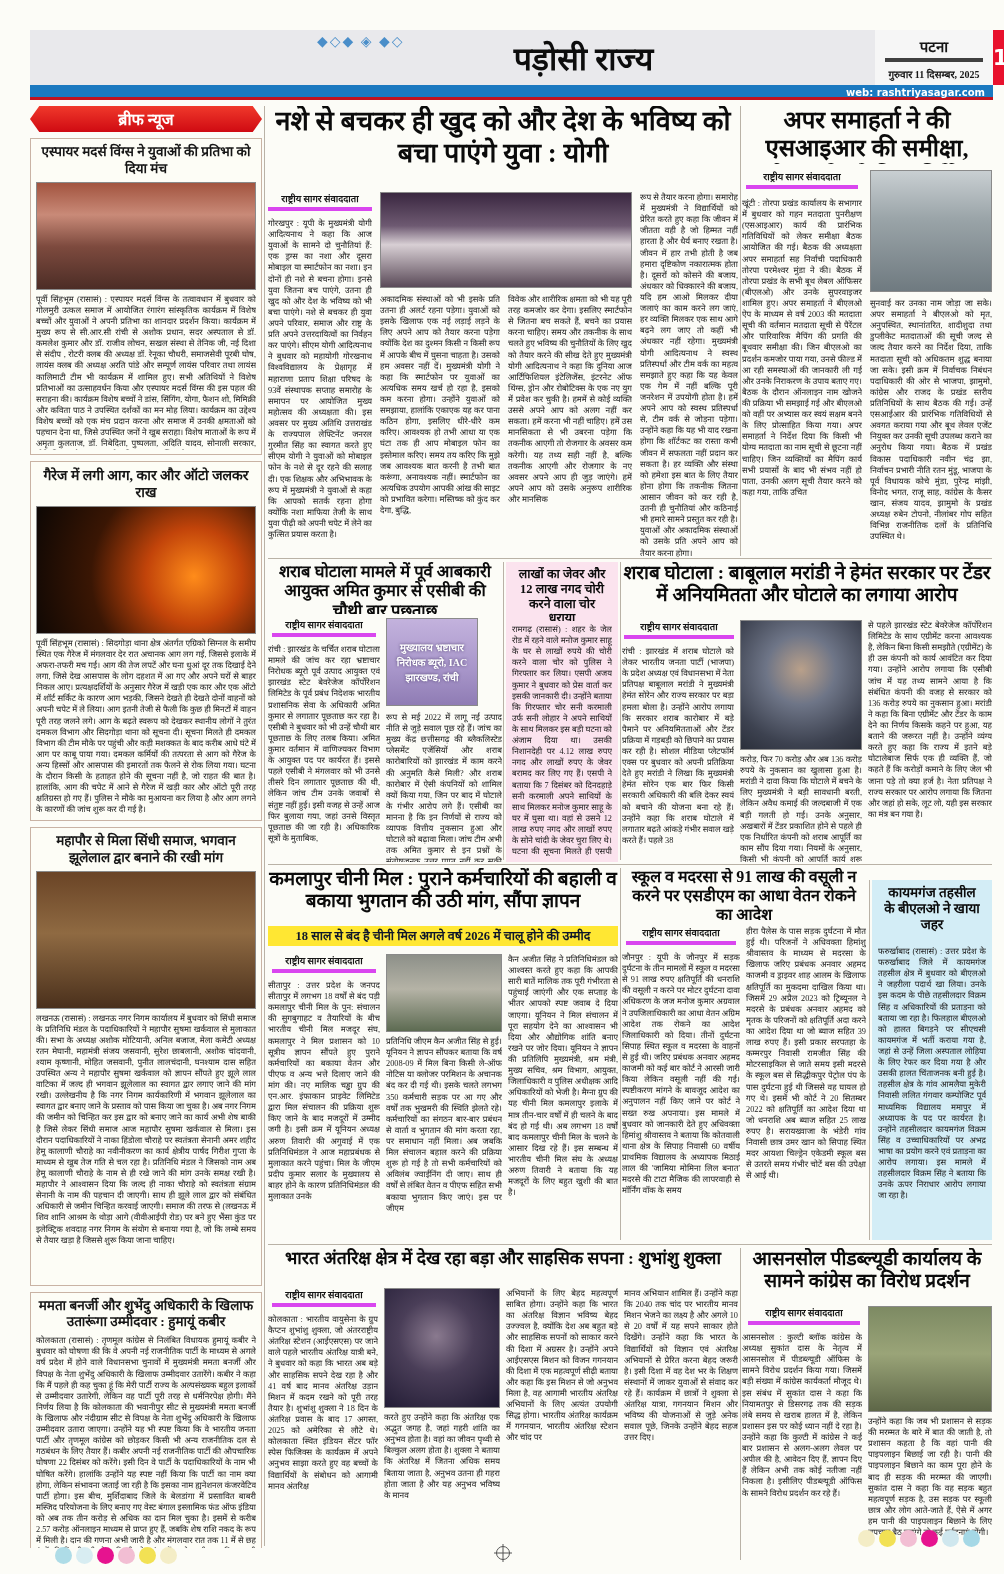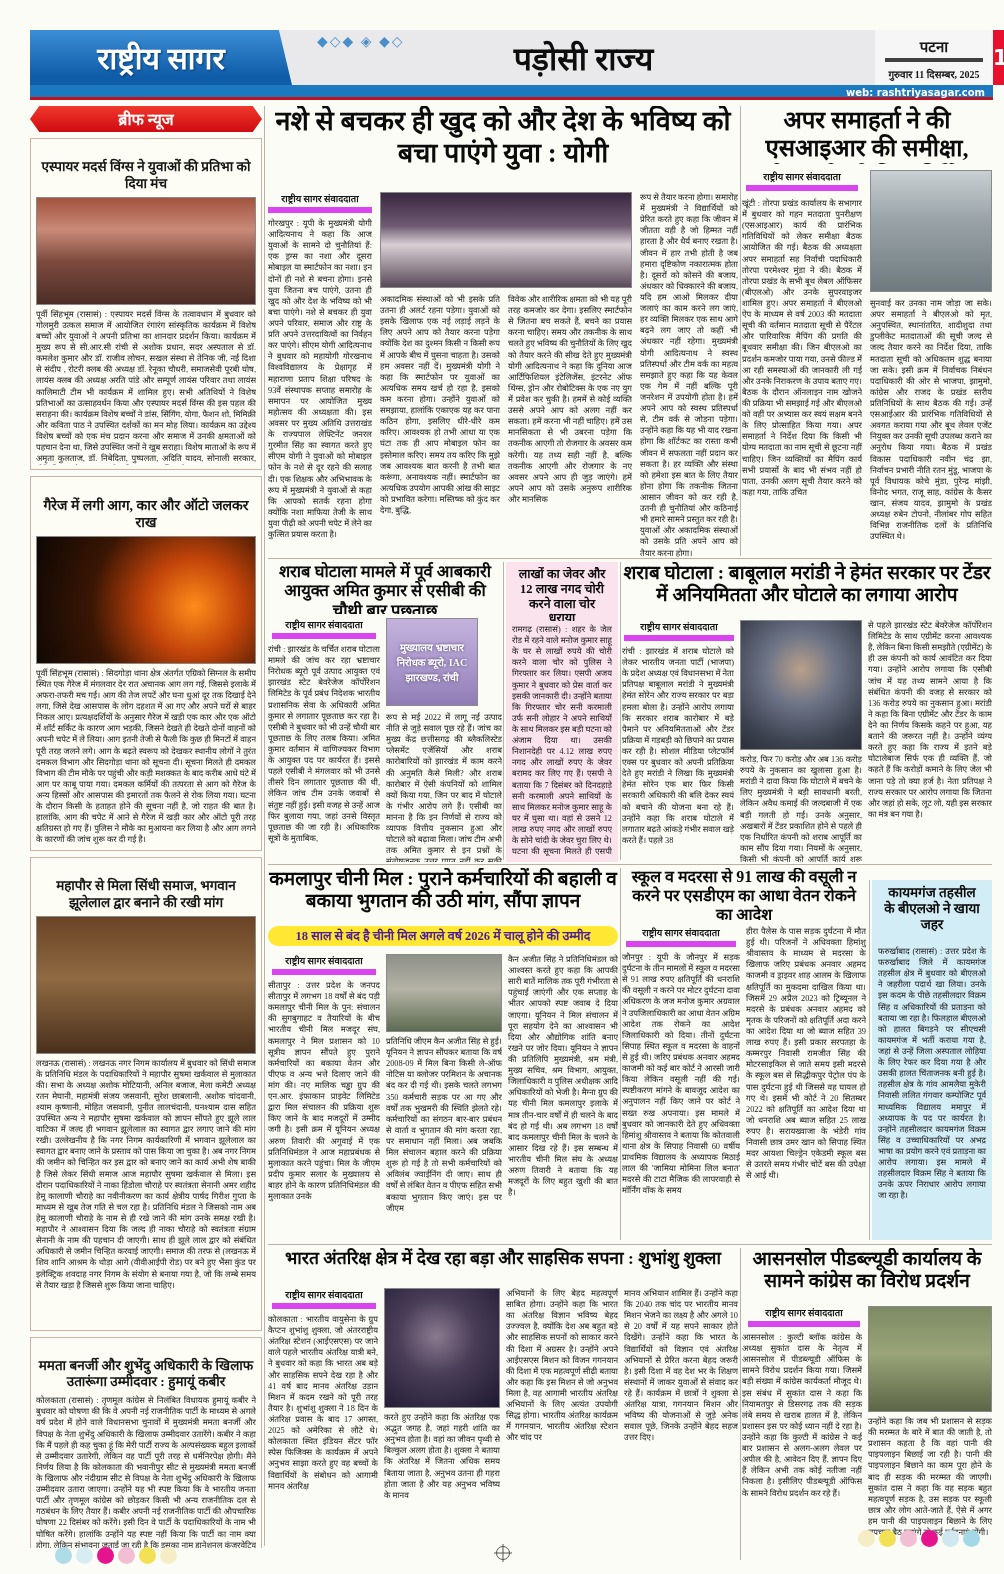--- a/index.html
+++ b/index.html
@@ -21,29 +21,29 @@
      display:flex;align-items:center;justify-content:center;font-size:22px;font-weight:bold;font-family:"DejaVu Sans",sans-serif;}
   #webstrip{position:absolute;left:30px;top:85px;width:963px;height:15px;background:#1b79c0;border-bottom:3px solid #c1121f;
      color:#fff;font-size:10px;font-weight:bold;text-align:right;line-height:15px;padding-right:8px;box-sizing:border-box;
      font-family:"DejaVu Sans",sans-serif;}
   
   #rail{position:absolute;left:30px;top:106px;width:232px;height:1442px;overflow:hidden;}
   .ribbon{height:26px;background:linear-gradient(180deg,#f0392b,#cf0a12);color:#fff;font-weight:bold;font-size:16px;
      display:flex;align-items:center;justify-content:center;
      clip-path:polygon(0 50%,4% 0,96% 0,100% 50%,96% 100%,4% 100%);margin-bottom:6px;}
   .brief-box{border:1px solid #c9b3a4;background:#fdfdf6;margin-bottom:6px;padding:4px 5px;box-sizing:border-box;}
-  .brief-head{font-weight:bold;text-align:center;font-size:13.5px;line-height:1.25;margin:16px 0 4px;}
+  .brief-head{font-weight:bold;text-align:center;font-size:13.5px;line-height:1.25;margin:1px 0 4px;}
   .photo{border:1px solid #8a8a8a;box-sizing:border-box;position:relative;overflow:hidden;}
   .body-txt{font-size:8.3px;line-height:1.34;text-align:justify;overflow:hidden;color:#1b1b1b;}
   
   .article{position:absolute;}
   .headline{font-weight:bold;text-align:center;line-height:1.18;color:#0b0b0b;overflow:hidden;}
-  .byline{font-weight:bold;font-size:9.5px;text-align:center;border-bottom:6px solid #d946ef;padding-bottom:2px;position:absolute;}
+  .byline{font-weight:bold;font-size:9.5px;text-align:center;border-bottom:4px solid #d946ef;padding-bottom:2px;position:absolute;}
   .col{position:absolute;font-size:8.3px;line-height:1.34;text-align:justify;overflow:hidden;color:#1b1b1b;}
-  .subhead{position:absolute;background:#ffe733;color:#4c1d95;font-weight:bold;text-align:center;font-size:12.5px;line-height:20px;height:20px;overflow:hidden;border-radius:10px;}
+  .subhead{position:absolute;background:#ffe733;color:#0f172a;font-weight:bold;text-align:center;font-size:12.5px;line-height:20px;height:20px;overflow:hidden;}
   .boxed{box-sizing:border-box;padding:5px 12px;}
   .vrule{position:absolute;width:1px;background:#b9b2a6;}
   .hrule{position:absolute;height:1px;background:#b9b2a6;}
   
   .ph-group{background:linear-gradient(180deg,#a2543f 0%,#c98a78 30%,#7d4a3e 60%,#4c2d26 100%);}
   .ph-fire{background:radial-gradient(circle at 72% 55%,#ff8c1a 0%,#c2440a 28%,#3a1604 60%,#0d0704 100%);}
   .ph-wood2{background:linear-gradient(180deg,#6a4426 0%,#8f6a42 45%,#4a301c 100%);}
   .ph-stage{background:linear-gradient(180deg,#3a2740 0%,#6e5a72 35%,#d8cfd4 55%,#5a4a58 100%);}
   .ph-meet{background:linear-gradient(180deg,#c9cfd2 0%,#9aa4a8 40%,#6f7a80 100%);}
   .ph-sign{background:linear-gradient(180deg,#c3b2dd 0%,#a795c9 60%,#8f7cb4 100%);display:flex;align-items:center;justify-content:center;}
@@ -56,23 +56,20 @@
   .dots{position:absolute;display:flex;}
   .dot{width:17px;height:17px;border-radius:50%;margin-right:4px;}
   #regmark{position:absolute;left:494px;top:1544px;}
 </style>
 </head>
 <body>
 
 <div id="page">
 
   <div id="masthead">
-    <div class="mast-left">
-      <span class="paper-name">राष्ट्रीय सागर</span>
-    </div>
     <div class="mast-mid">
       <span class="diamonds">◆◇◆ ◈ ◆◇</span>
       <span class="section-title">पड़ोसी राज्य</span>
     </div>
     <div class="mast-right">
       <span class="city">पटना</span>
       <span class="mast-date">गुरुवार 11 दिसम्बर, 2025</span>
     </div>
     <div class="page-num">11</div>
   </div>

